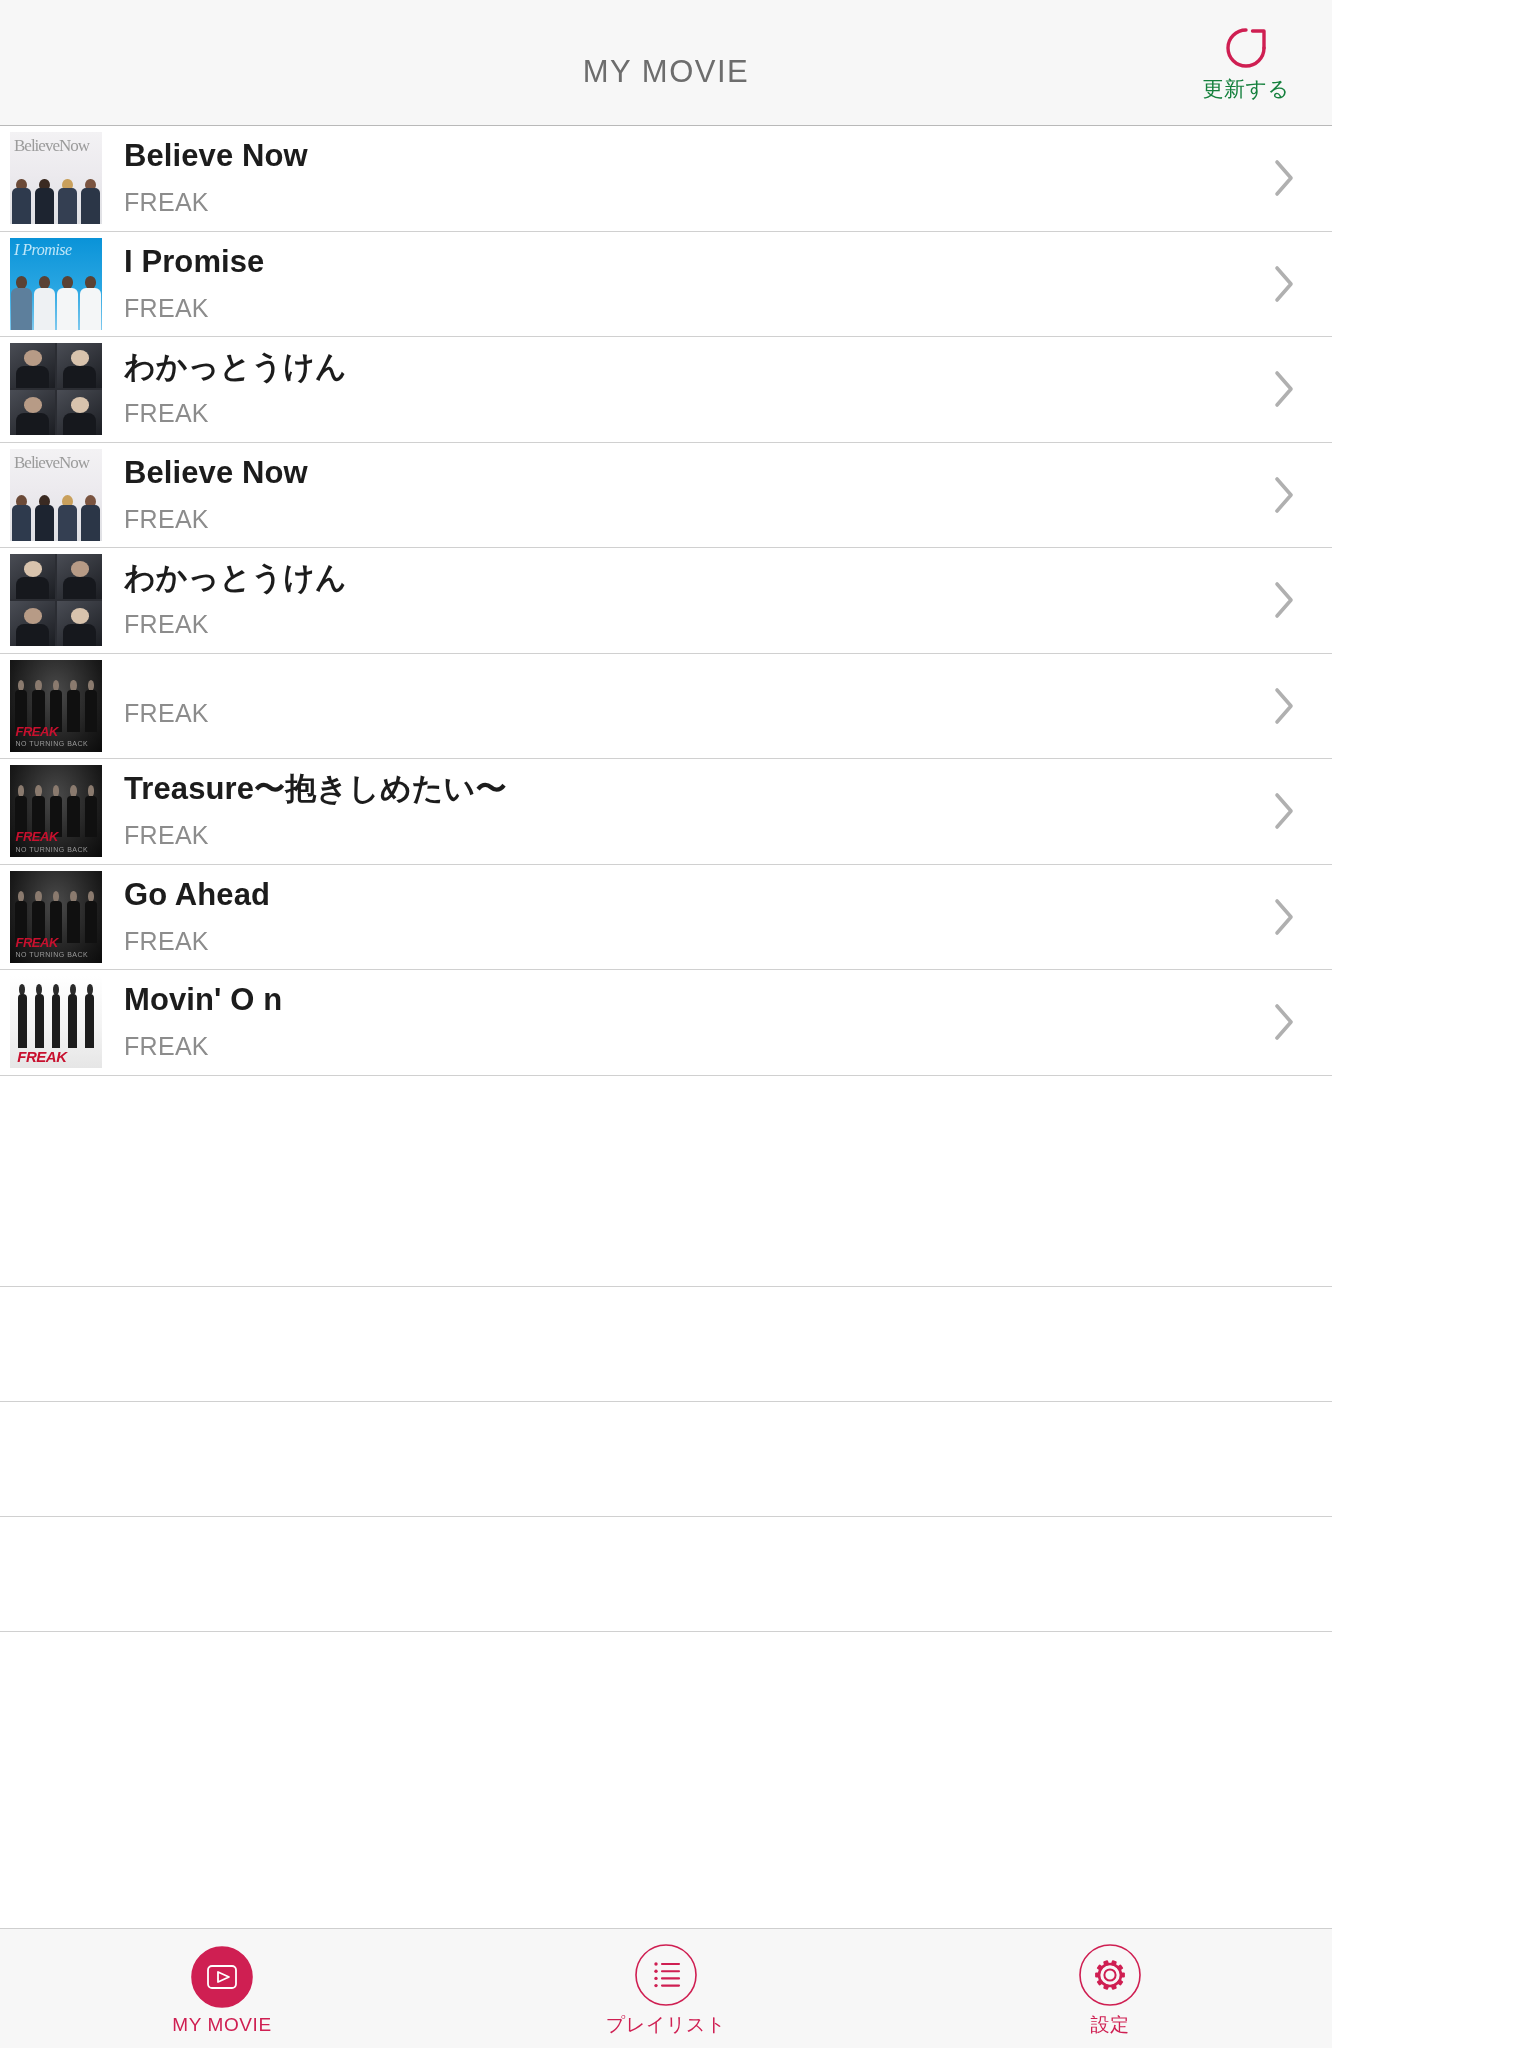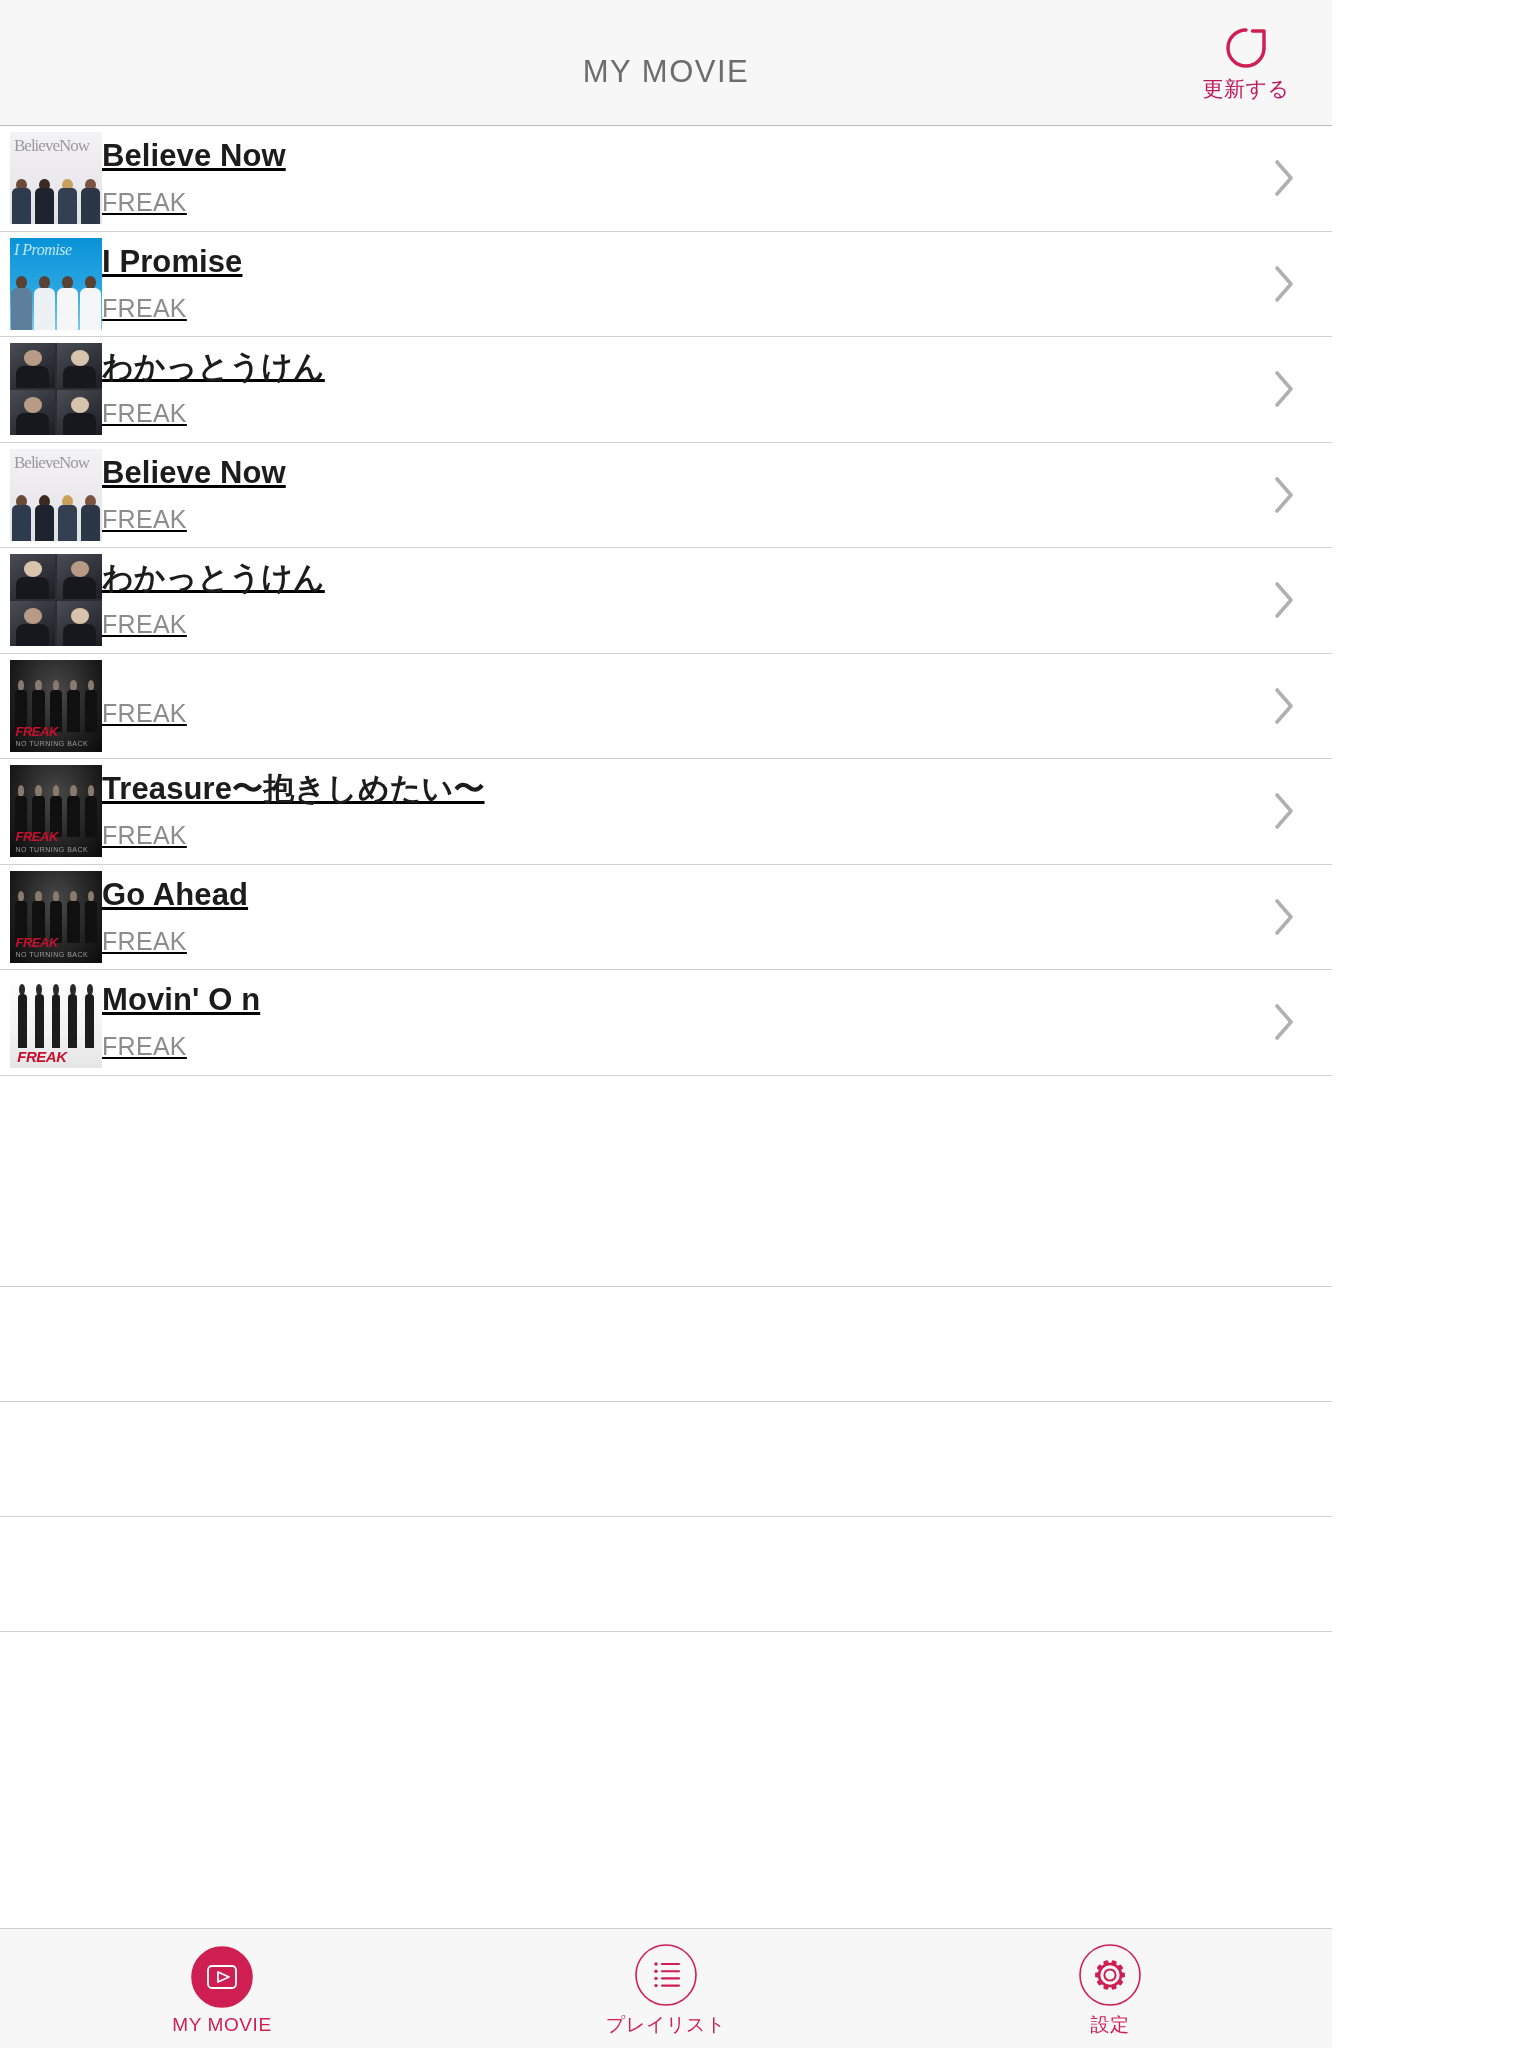--- a/index.html
+++ b/index.html
@@ -38,21 +38,21 @@
     width:104px;
     display:flex;
     flex-direction:column;
     align-items:center;
     cursor:pointer;
   }
   .refresh-icon{width:52px;height:52px;display:block;}
   .refresh-label{
     margin-top:1px;
     font-size:21px;
-    color:#be185d;
+    color:#15803d;
     letter-spacing:0.5px;
     white-space:nowrap;
   }
 
   
   .list{
     flex:1;
     overflow:hidden;
     background:#fff;
   }
@@ -69,25 +69,25 @@
   .thumb{
     width:92px;height:92px;
     margin-left:10px;
     flex:none;
     position:relative;
     overflow:hidden;
     background:#ddd;
   }
   .row-text{
     flex:1;
+    margin-left:22px;
     display:flex;
     flex-direction:column;
     justify-content:center;
     min-width:0;
-    text-decoration:underline;
   }
   .row-title{
     font-size:31px;
     font-weight:700;
     color:#1c1c1c;
     line-height:1.08;
     letter-spacing:0.1px;
     white-space:nowrap;
   }
   .row-sub{

